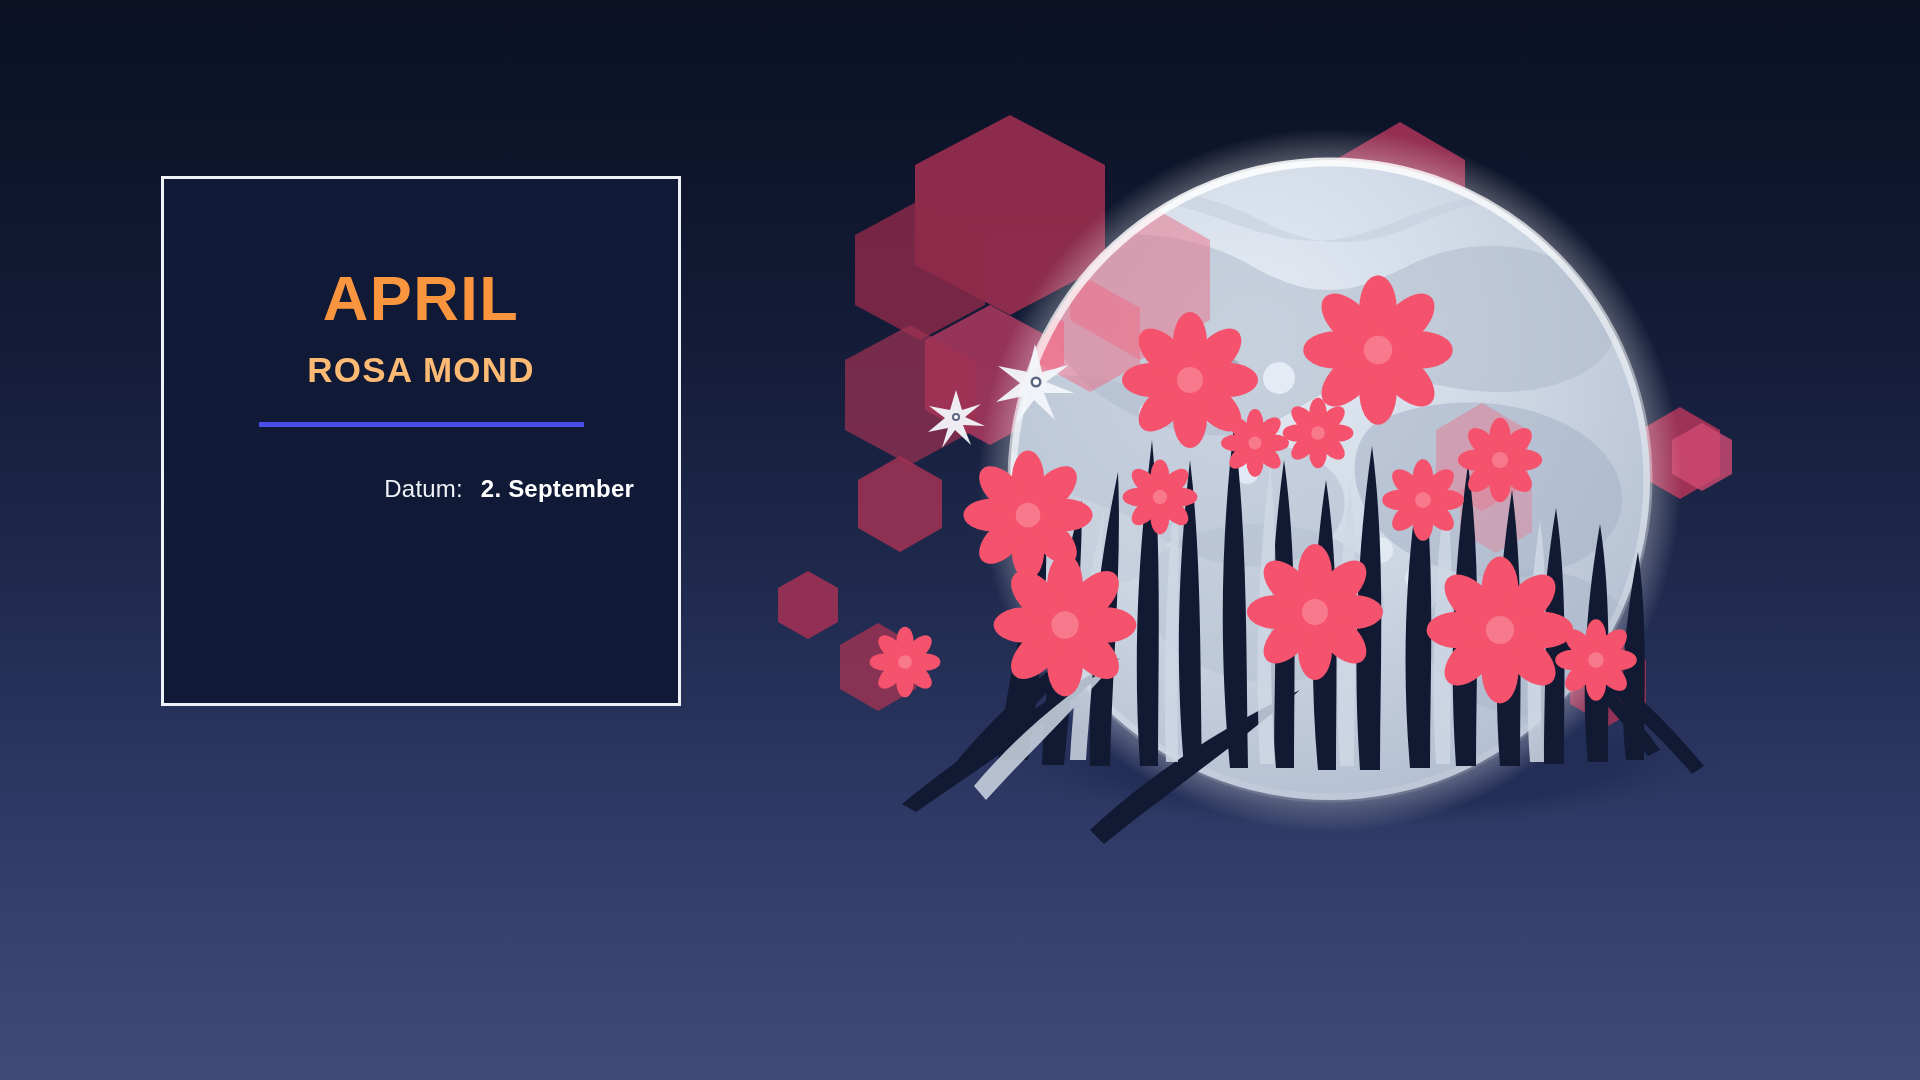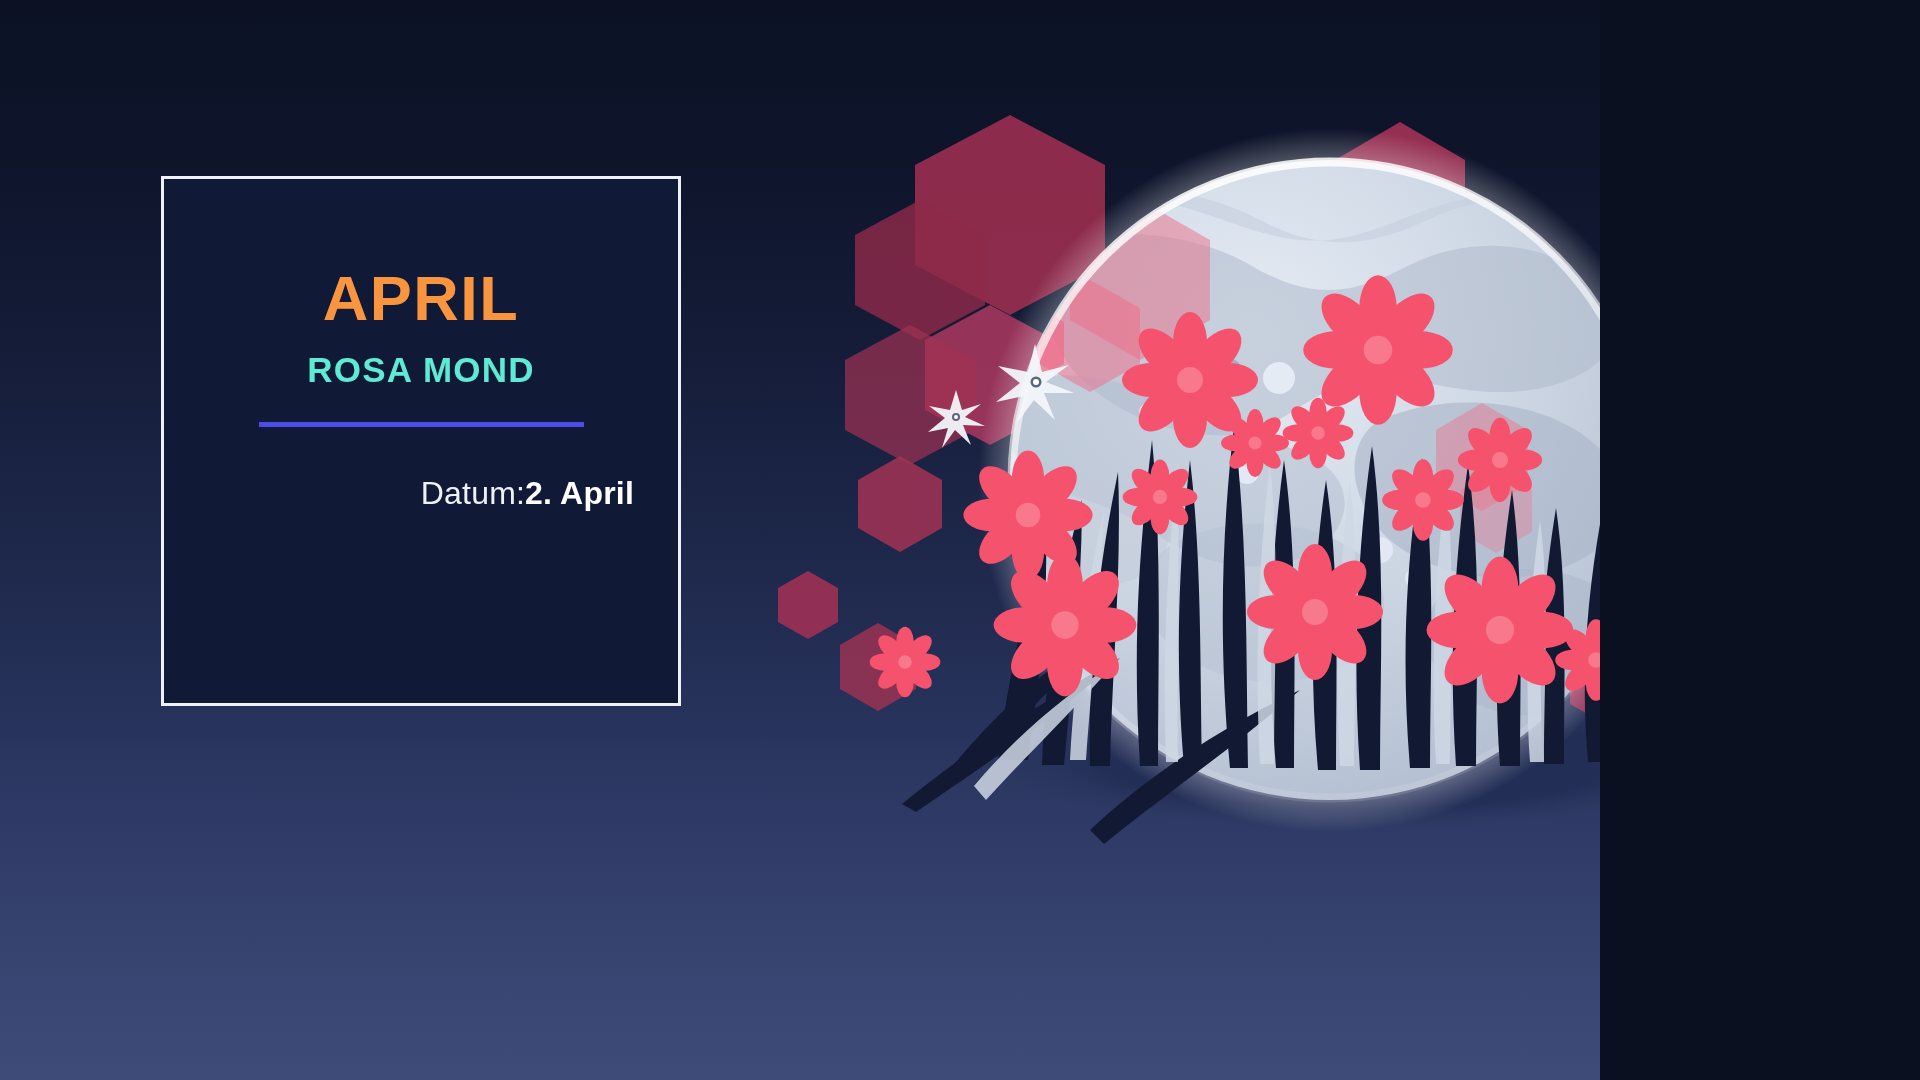--- a/index.html
+++ b/index.html
@@ -3,21 +3,21 @@
 <meta charset="utf-8">
 <style>
   * { margin:0; padding:0; box-sizing:border-box; }
   html,body { width:1920px; height:1080px; overflow:hidden; }
   body {
     font-family:"Liberation Sans", sans-serif;
     background:#0b1020;
   }
   #stage {
     position:relative;
-    width:1600px; height:1080px;
+    width:1920px; height:1080px;
     background:linear-gradient(180deg,
         #0c1224 0%,
         #0e142a 14%,
         #141c38 32%,
         #1d2749 50%,
         #2a3560 70%,
         #36426e 86%,
         #3e4a78 100%);
     overflow:hidden;
   }
@@ -39,42 +39,42 @@
     font-weight:bold;
     letter-spacing:1.5px;
     color:#f9943f;
     line-height:1;
   }
   #moon-name {
     margin-top:22px;
     font-size:35px;
     font-weight:bold;
     letter-spacing:1.2px;
-    color:#5eead4;
+    color:#fdba74;
     line-height:1;
   }
   #divider {
     margin-top:35px;
     width:325px; height:5px;
     background:#4a4de8;
   }
   #facts {
     margin-top:48px;
     width:100%;
     padding-right:44px;
     display:flex;
     flex-direction:column;
     gap:11px;
   }
   .fact-row {
     display:flex;
     justify-content:flex-end;
     align-items:baseline;
-    gap:0;
-    font-size:32px;
+    gap:18px;
+    font-size:24px;
     line-height:1.15;
   }
   .fact-label { color:#eef2f7; font-weight:normal; letter-spacing:.2px; }
   .fact-value { color:#ffffff; font-weight:bold; letter-spacing:.2px; }
 
   
   #illustration {
     position:absolute;
     left:760px; top:60px;
     width:1160px; height:1020px;
@@ -414,18 +414,18 @@
   </div>
 
   <div id="panel">
     <div id="month-title">APRIL</div>
     <div id="moon-name">ROSA MOND</div>
     <div id="divider"></div>
 
     <div id="facts">
       <div class="fact-row">
         <span class="fact-label">Datum:</span>
-        <span class="fact-value">2. April</span>
+        <span class="fact-value">2. September</span>
       </div>
     </div>
   </div>
 
 </div>
 
 </body></html>

